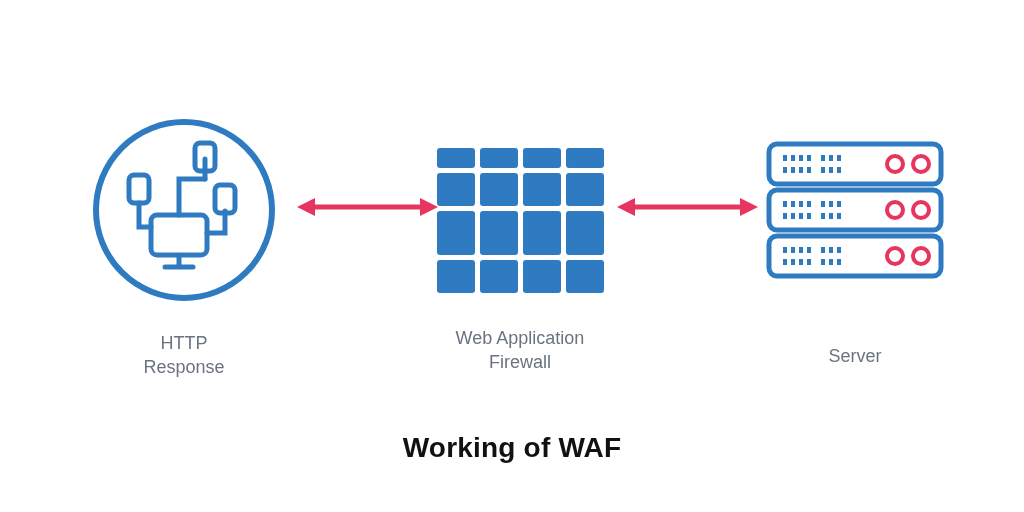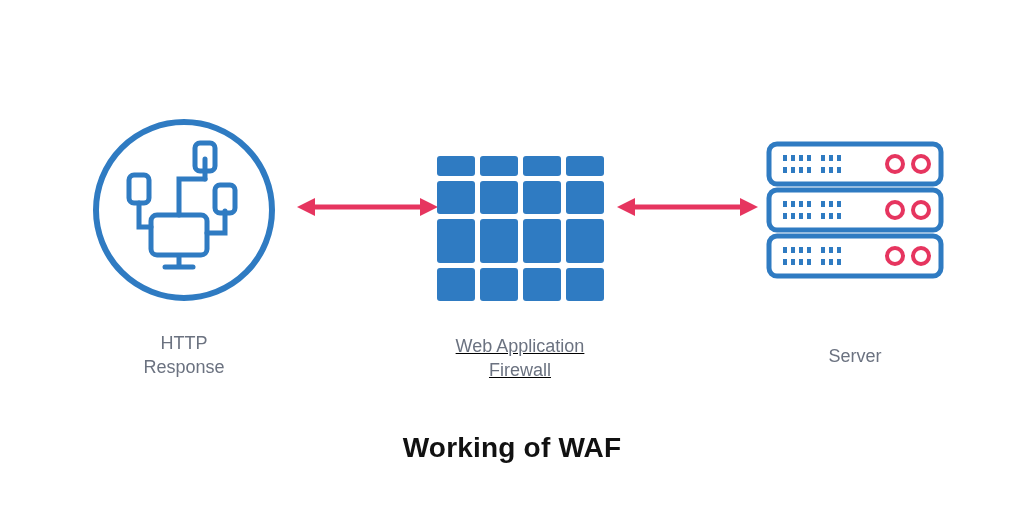--- a/index.html
+++ b/index.html
@@ -77,21 +77,21 @@
   </div>
 
   <div class="arrow" style="left:295px; top:192px;">
     <svg width="145" height="30" viewBox="0 0 145 30">
       <line x1="15" y1="15" x2="130" y2="15" stroke="#e6355f" stroke-width="5"></line>
       <polygon points="2,15 20,6 20,24" fill="#e6355f"></polygon>
       <polygon points="143,15 125,6 125,24" fill="#e6355f"></polygon>
     </svg>
   </div>
 
-  <div class="node" style="left:430px; top:148px; width:180px;text-decoration:underline;">
+  <div class="node" style="left:430px; top:140px; width:180px;">
     <span>
       <svg width="170" height="160" viewBox="0 0 170 160">
 
         <rect x="2" y="8" width="38" height="20" rx="3" fill="#2f7bc2"></rect>
         <rect x="45" y="8" width="38" height="20" rx="3" fill="#2f7bc2"></rect>
         <rect x="88" y="8" width="38" height="20" rx="3" fill="#2f7bc2"></rect>
         <rect x="131" y="8" width="38" height="20" rx="3" fill="#2f7bc2"></rect>
 
         <rect x="2" y="33" width="38" height="33" rx="3" fill="#2f7bc2"></rect>
         <rect x="45" y="33" width="38" height="33" rx="3" fill="#2f7bc2"></rect>

